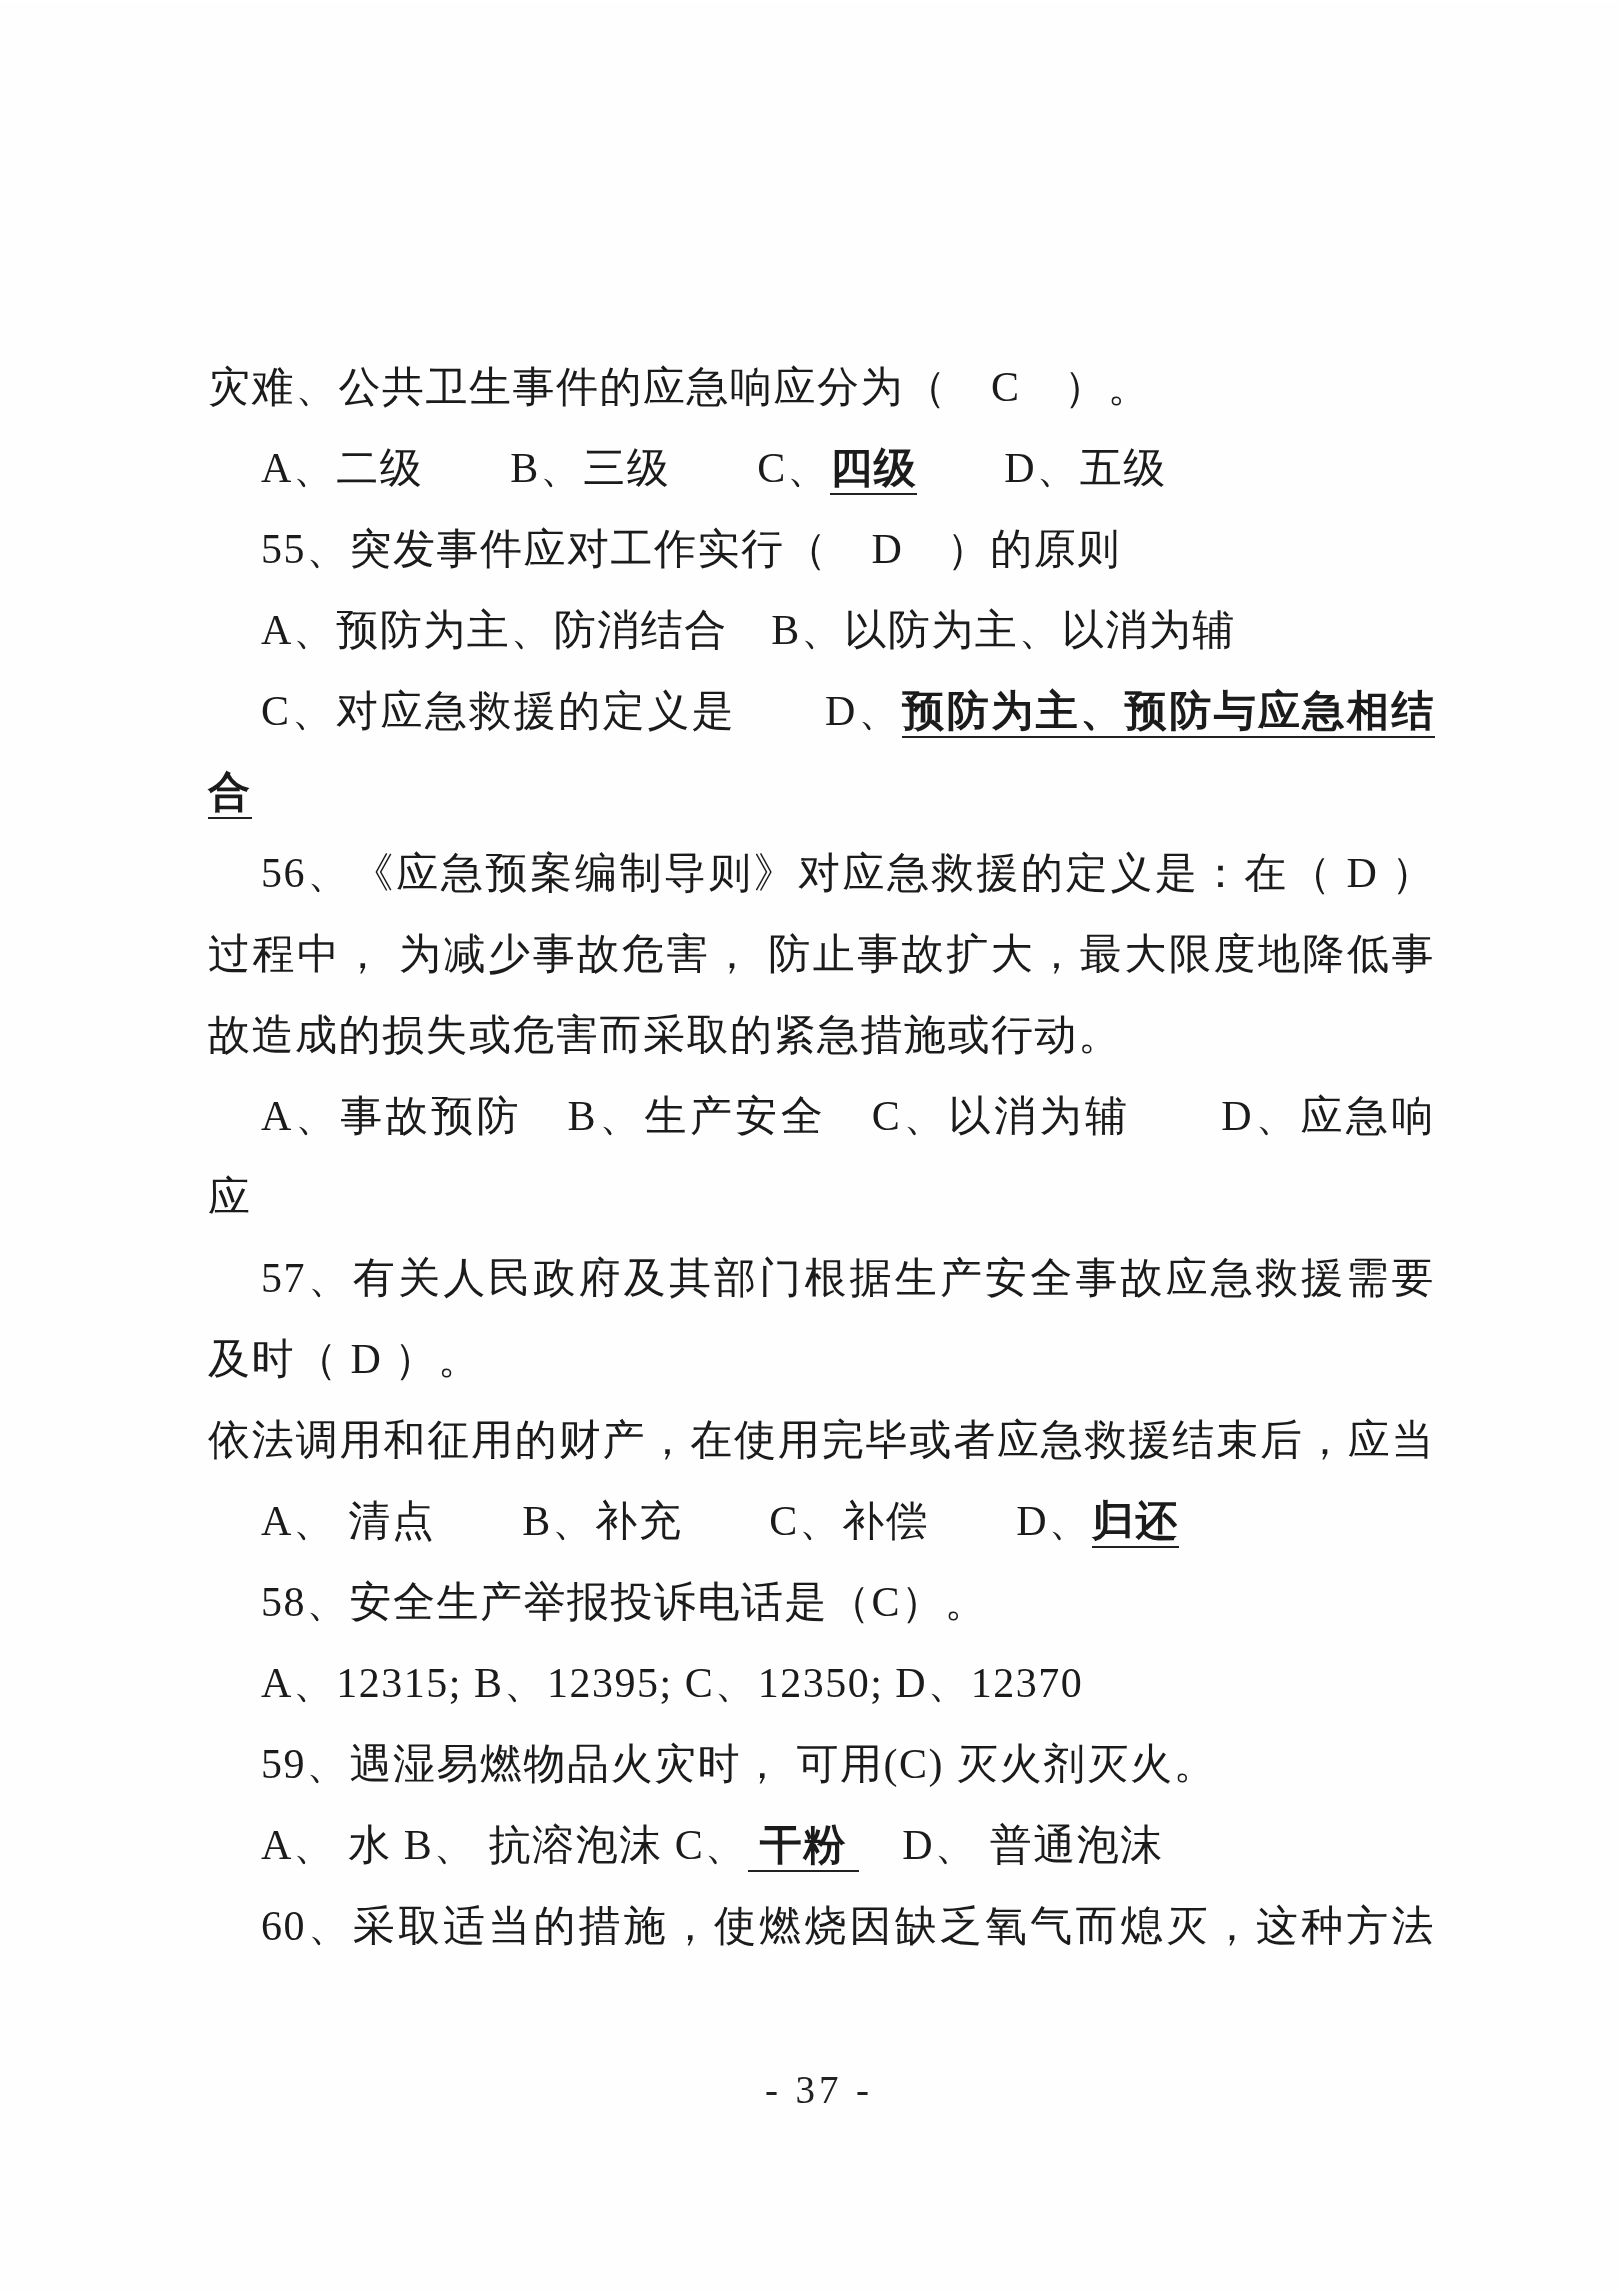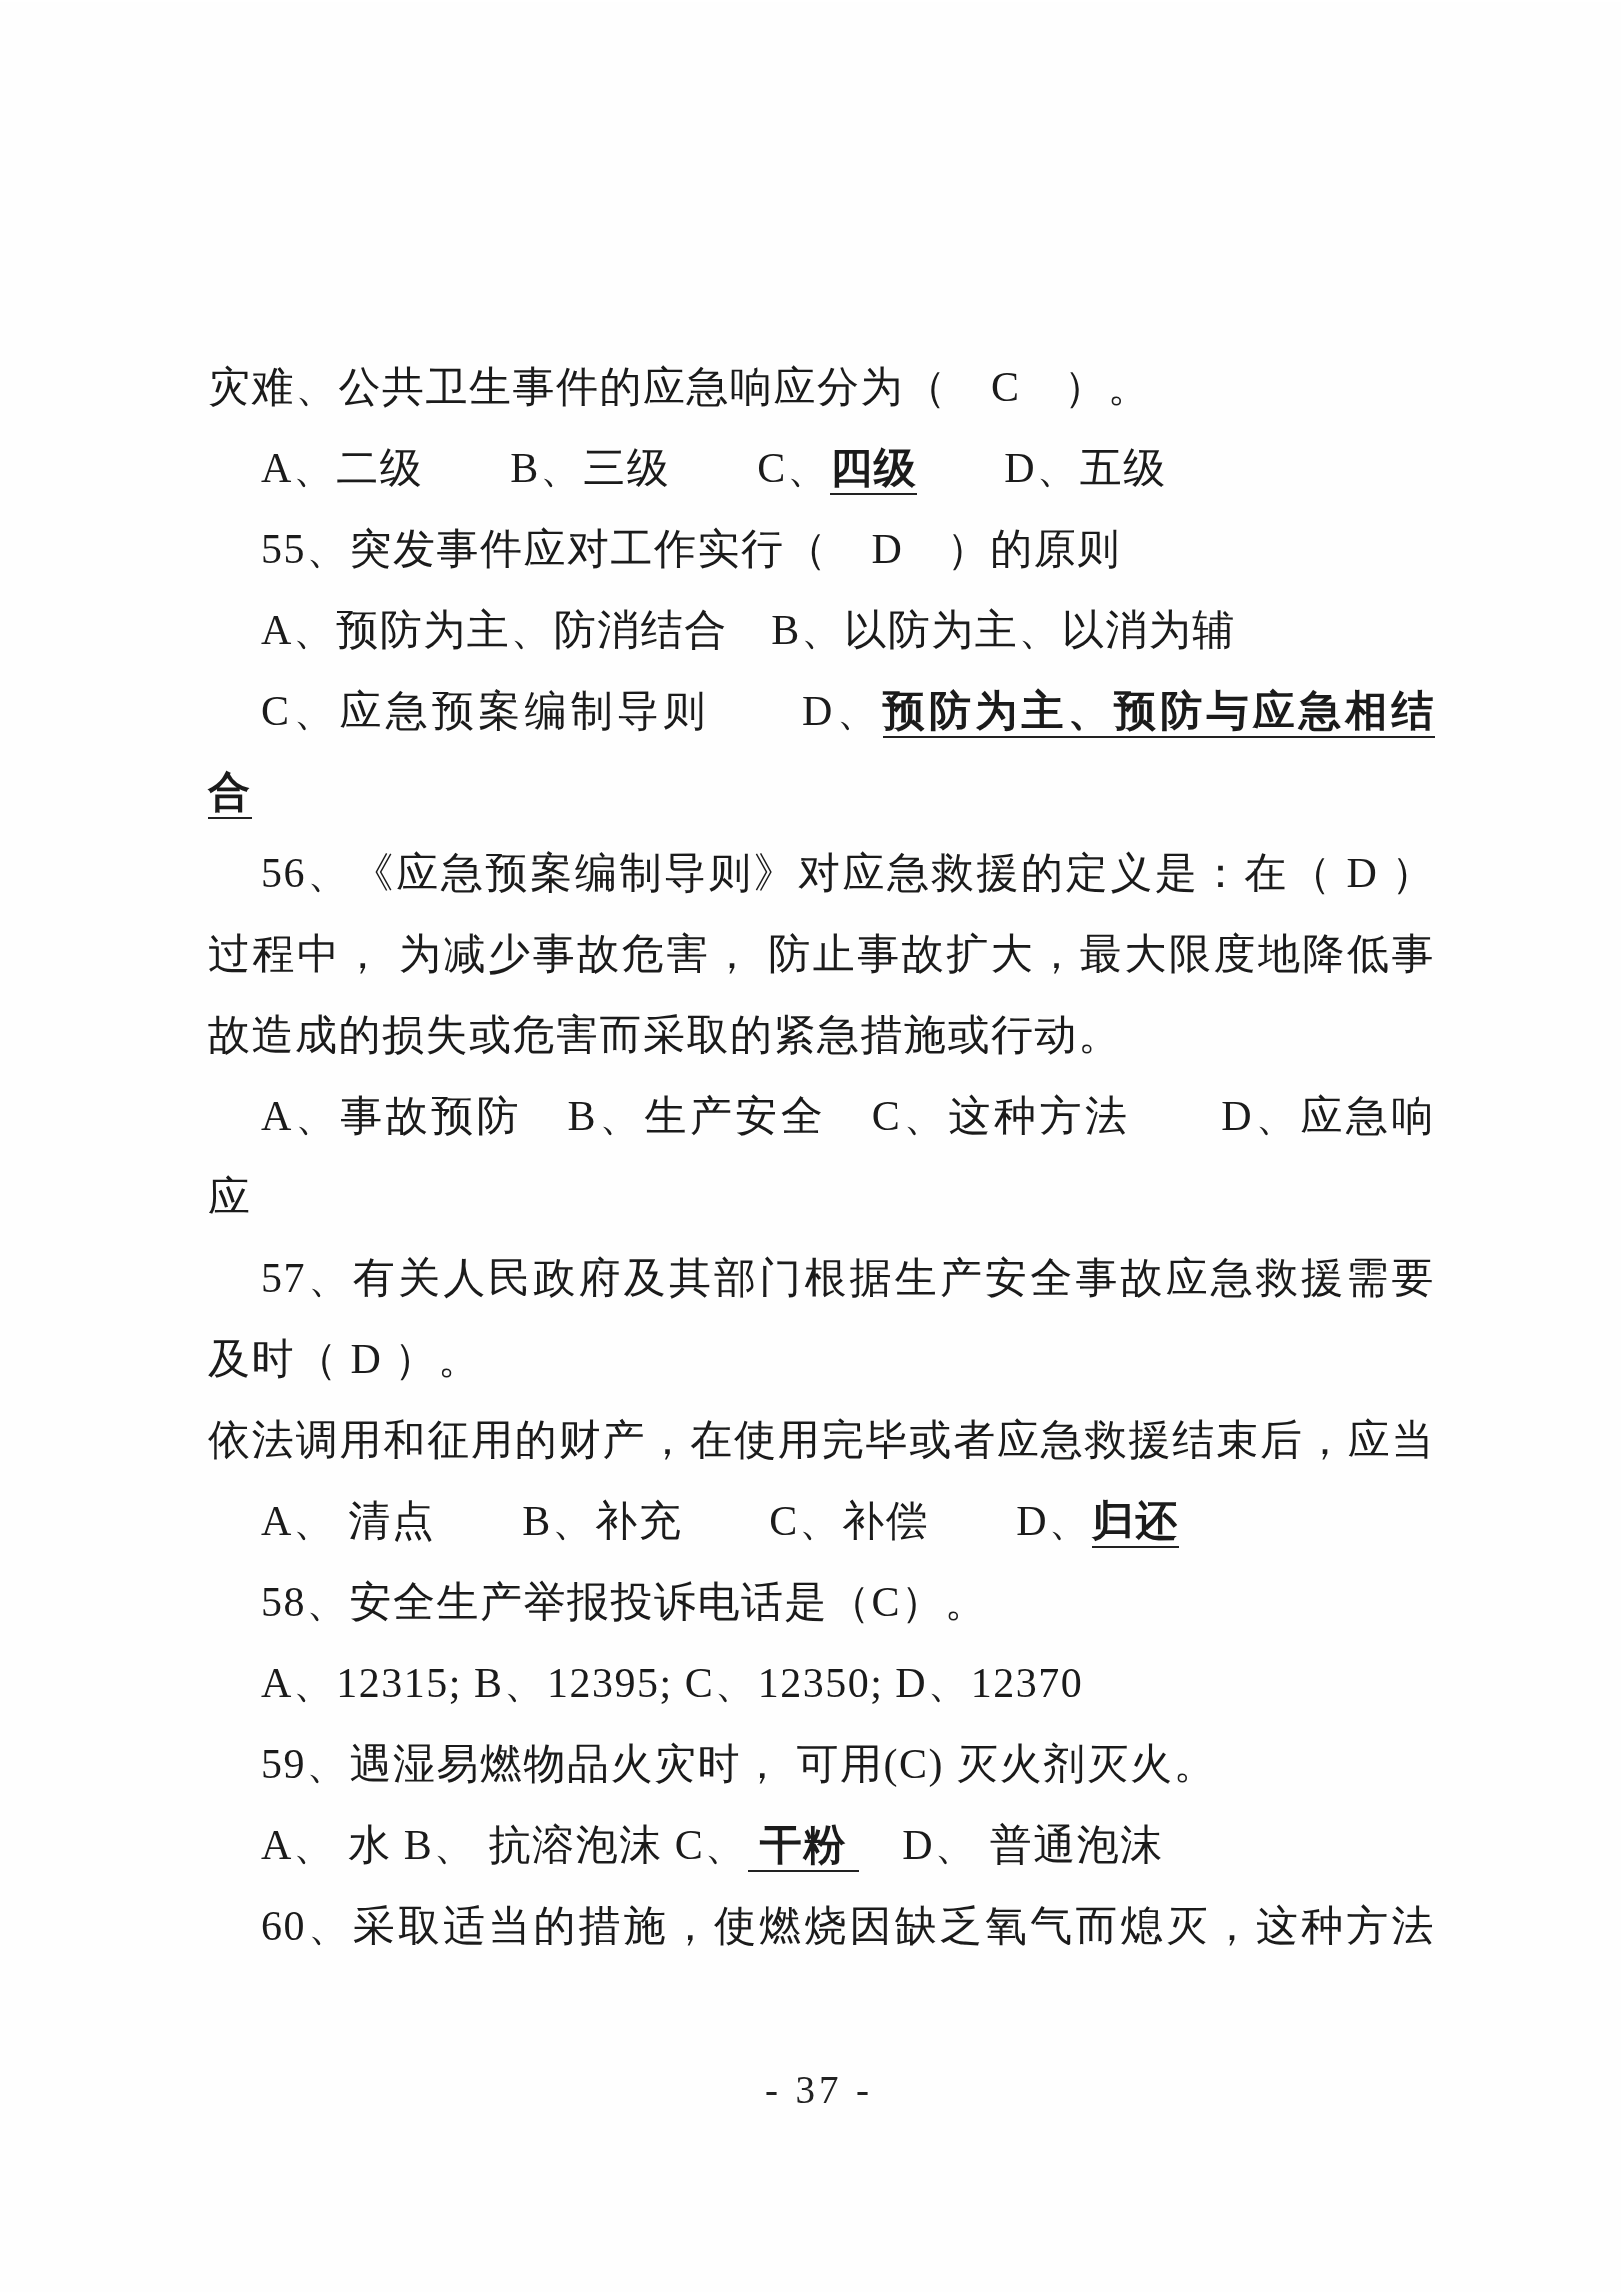--- a/index.html
+++ b/index.html
@@ -28,31 +28,31 @@
   <div class="content">
 
     <div class="line"><span>灾难、公共卫生事件的应急响应分为（　C　）。</span></div>
 
     <div class="line indent"><span>A、二级　　B、三级　　C、</span><span class="u">四级</span><span>　　D、五级</span></div>
 
     <div class="line indent"><span>55、突发事件应对工作实行（　D　）的原则</span></div>
 
     <div class="line indent"><span>A、预防为主、防消结合　B、以防为主、以消为辅</span></div>
 
-    <div class="line indent fill"><span>C、应急预案编制导则　　D、</span><span class="u">预防为主、预防与应急相结</span></div>
+    <div class="line indent fill"><span>C、对应急救援的定义是　　D、</span><span class="u">预防为主、预防与应急相结</span></div>
 
     <div class="line"><span class="u">合</span></div>
 
     <div class="line indent fill"><span>56、《应急预案编制导则》对应急救援的定义是：在（ D ）</span></div>
 
     <div class="line fill"><span>过程中， 为减少事故危害， 防止事故扩大，最大限度地降低事</span></div>
 
     <div class="line"><span>故造成的损失或危害而采取的紧急措施或行动。</span></div>
 
-    <div class="line indent fill"><span>A、事故预防　B、生产安全　C、这种方法　　D、应急响</span></div>
+    <div class="line indent fill"><span>A、事故预防　B、生产安全　C、以消为辅　　D、应急响</span></div>
 
     <div class="line"><span>应</span></div>
 
     <div class="line indent fill"><span>57、有关人民政府及其部门根据生产安全事故应急救援需要</span></div>
 
     <div class="line"><span>及时（ D ）。</span></div>
 
     <div class="line fill"><span>依法调用和征用的财产，在使用完毕或者应急救援结束后，应当</span></div>
 
     <div class="line indent"><span>A、 清点　　B、补充　　C、补偿　　D、</span><span class="u">归还</span></div>

